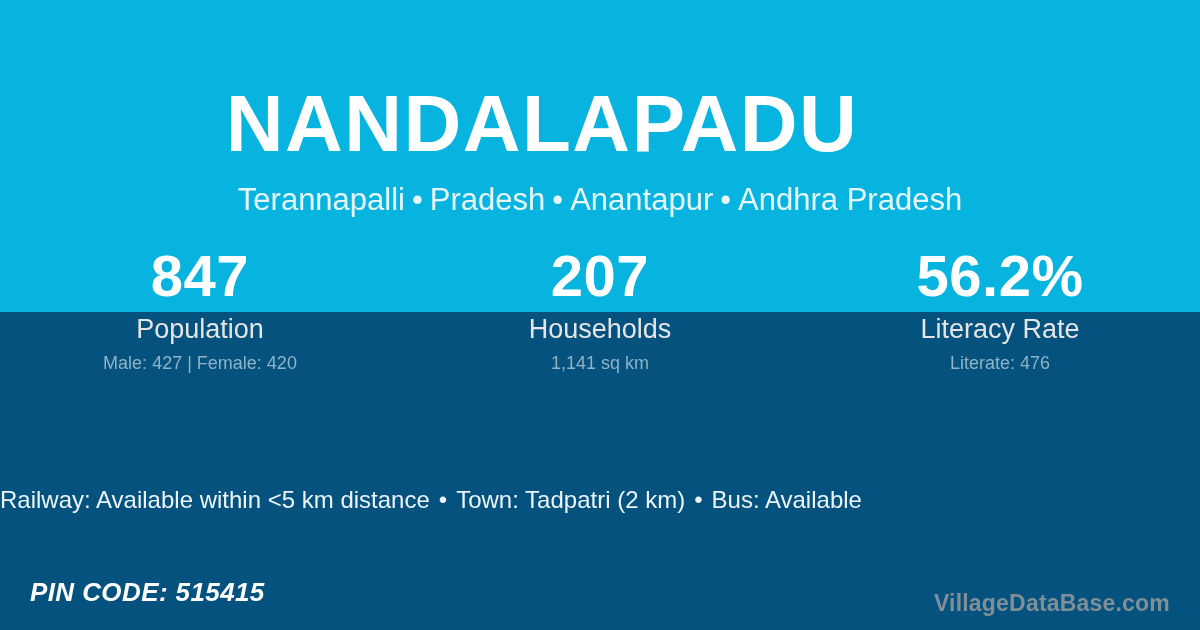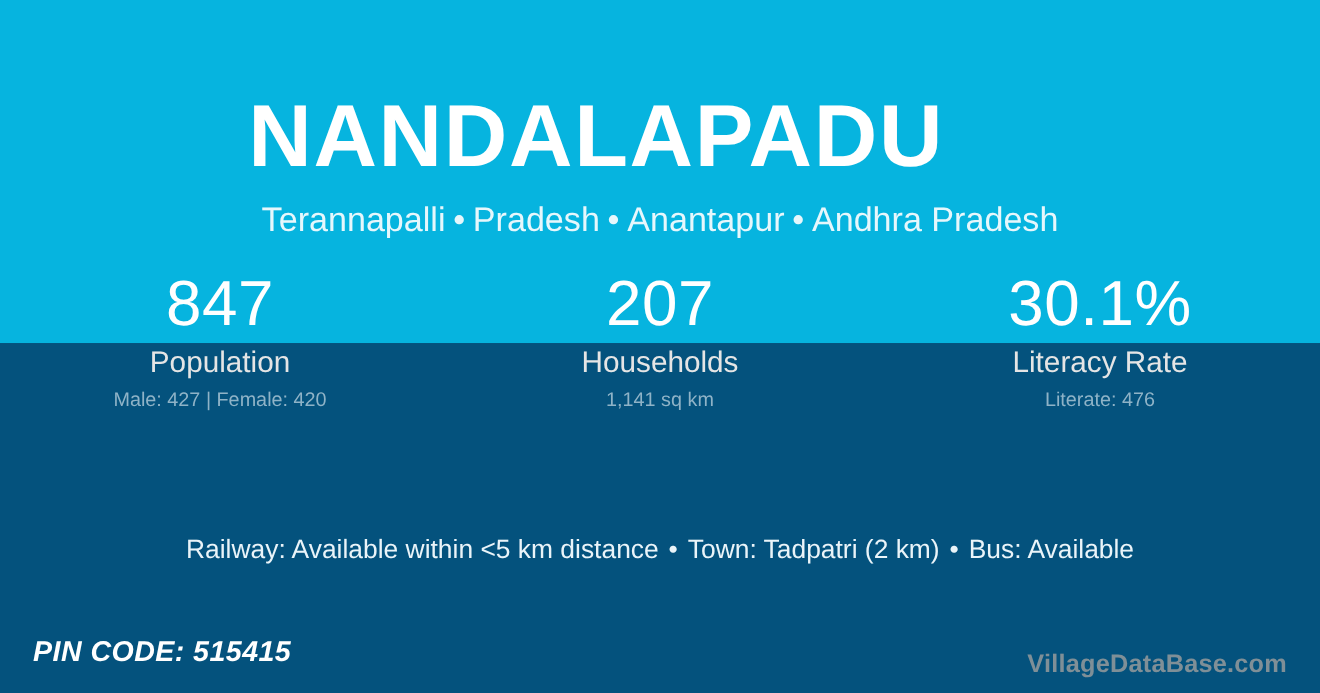--- a/index.html
+++ b/index.html
@@ -80,21 +80,21 @@
     display: flex;
     flex-direction: row;
   }
   .stat-col {
     flex: 1 1 0;
     text-align: center;
   }
   .stat-value {
     font-size: 58px;
     line-height: 66px;
-    font-weight: 400;
+    font-weight: 700;
     color: #ffffff;
     letter-spacing: 0.5px;
   }
   .stat-label {
     margin-top: 3px;
     font-size: 27px;
     line-height: 34px;
     font-weight: 400;
     color: #e5e5e5;
   }
@@ -105,21 +105,21 @@
     font-weight: 400;
     color: #8fb3c7;
   }
 
   
   .amenities {
     position: absolute;
     left: 0;
     top: 483px;
     width: 1200px;
-    text-align: center;
+    text-align: left;
     font-size: 24px;
     line-height: 34px;
     font-weight: 400;
     color: #eaf4f9;
     white-space: nowrap;
   }
   .amenities .sep {
     padding: 0 9px;
     color: #eaf4f9;
   }
@@ -169,21 +169,21 @@
       <div class="stat-sub">Male: 427 | Female: 420</div>
     </div>
 
     <div class="stat-col">
       <div class="stat-value">207</div>
       <div class="stat-label">Households</div>
       <div class="stat-sub">1,141 sq km</div>
     </div>
 
     <div class="stat-col">
-      <div class="stat-value">30.1%</div>
+      <div class="stat-value">56.2%</div>
       <div class="stat-label">Literacy Rate</div>
       <div class="stat-sub">Literate: 476</div>
     </div>
 
   </div>
 
   <div class="amenities"><span>Railway: Available within &lt;5 km distance</span><span class="sep">•</span><span>Town: Tadpatri (2 km)</span><span class="sep">•</span><span>Bus: Available</span></div>
 
   <div class="pin-code">PIN CODE: 515415</div>
 

